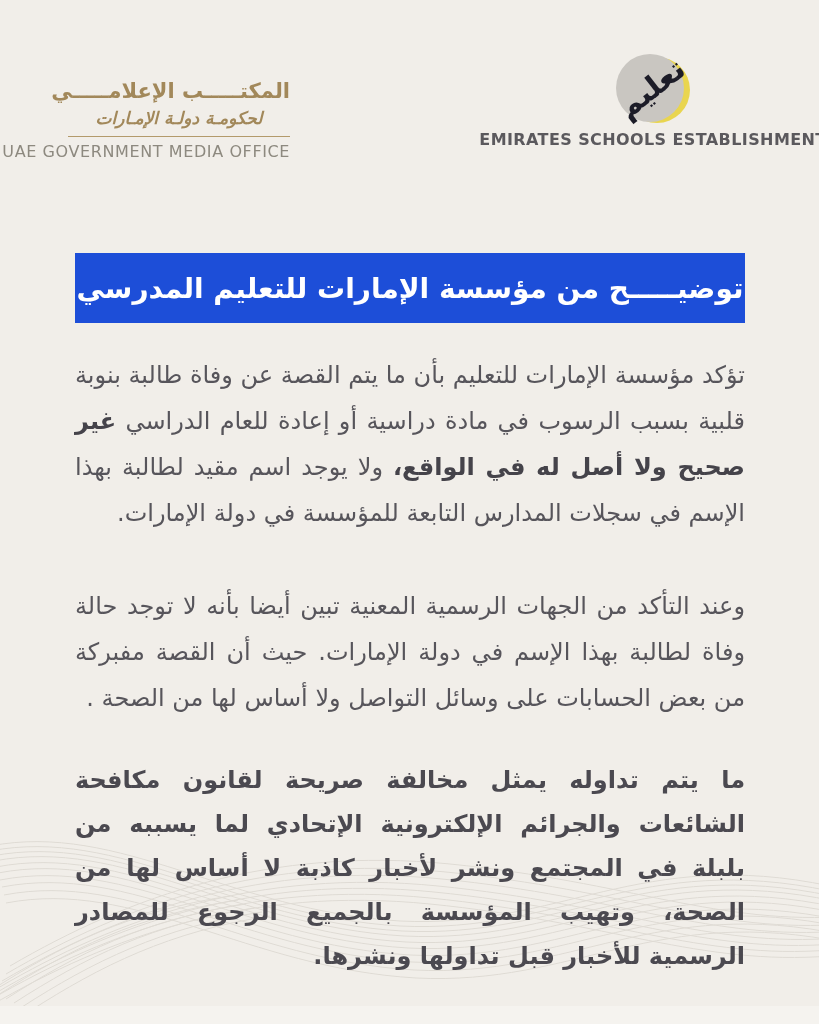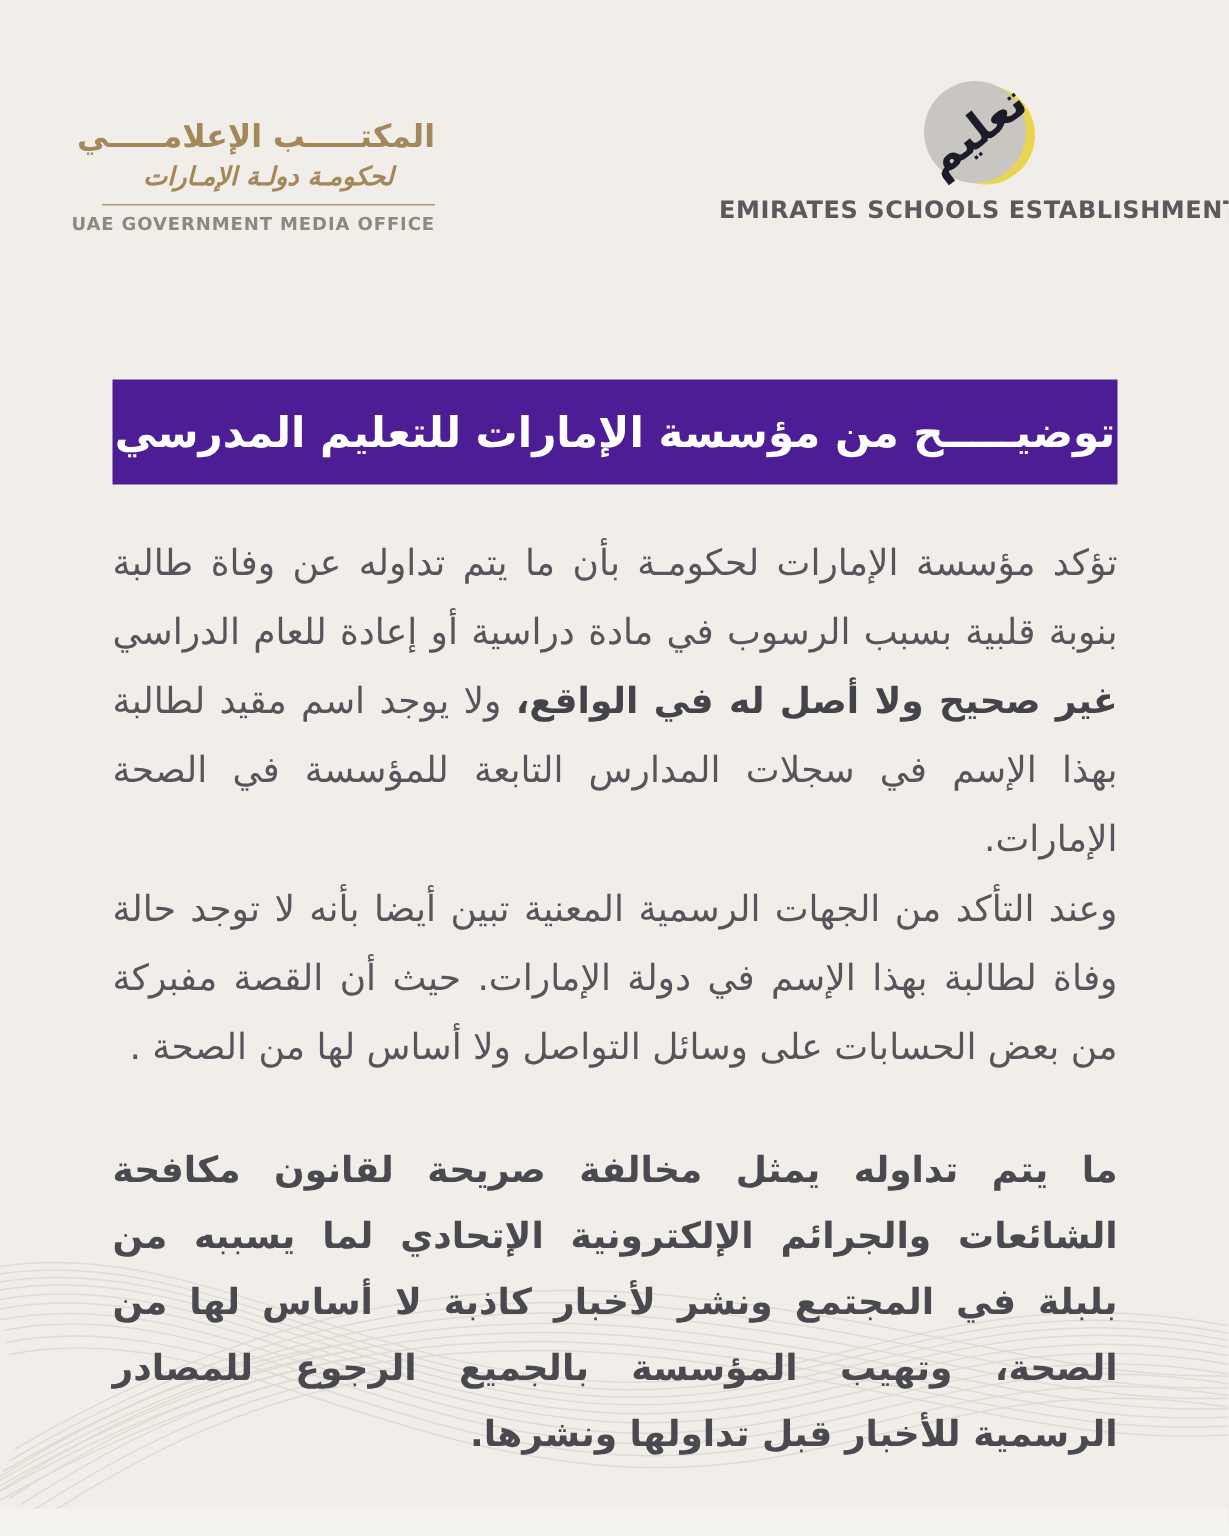--- a/index.html
+++ b/index.html
@@ -61,24 +61,23 @@
     white-space: nowrap;
     font-style: italic;
   }
   .gmo-divider {
     border: none;
     border-top: 1.5px solid #b39a6b;
     margin: 6px 0 5px 0;
   }
   .gmo-en {
     color: #8d897f;
-    font-size: 12px;
+    font-size: 16px;
     letter-spacing: 0.6px;
     white-space: nowrap;
-    font-weight: bold;
   }
 
   
   .ese-logo {
     position: absolute;
     right: 64px;
     top: 54px;
     width: 242px;
     display: flex;
     flex-direction: column;
@@ -136,21 +135,21 @@
     white-space: nowrap;
   }
 
   
   .banner {
     position: absolute;
     left: 75px;
     top: 253px;
     width: 670px;
     height: 70px;
-    background: #4c1d95;
+    background: #1d4ed8;
     display: flex;
     align-items: center;
     justify-content: center;
   }
   .banner h1 {
     margin: 0;
     direction: rtl;
     color: #ffffff;
     font-size: 28px;
     font-weight: bold;
@@ -230,19 +229,19 @@
       <div class="ese-circle-gray"></div>
       <div class="ese-taleem">تعليم</div>
     </div>
     <div class="ese-en">EMIRATES SCHOOLS ESTABLISHMENT</div>
   </div>
 
   <div class="banner">
     <h1>توضيـــــح من مؤسسة الإمارات للتعليم المدرسي</h1>
   </div>
 
-  <p class="para p1"><span>تؤكد مؤسسة الإمارات لحكومـة بأن ما يتم تداوله عن وفاة طالبة بنوبة قلبية بسبب الرسوب في مادة دراسية أو إعادة للعام الدراسي </span><b>غير صحيح ولا أصل له في الواقع،</b><span> ولا يوجد اسم مقيد لطالبة بهذا الإسم في سجلات المدارس التابعة للمؤسسة في الصحة الإمارات.</span></p>
+  <p class="para p1"><span>تؤكد مؤسسة الإمارات للتعليم بأن ما يتم القصة عن وفاة طالبة بنوبة قلبية بسبب الرسوب في مادة دراسية أو إعادة للعام الدراسي </span><b>غير صحيح ولا أصل له في الواقع،</b><span> ولا يوجد اسم مقيد لطالبة بهذا الإسم في سجلات المدارس التابعة للمؤسسة في دولة الإمارات.</span></p>
 
   <p class="para p3">ما يتم تداوله يمثل مخالفة صريحة لقانون مكافحة الشائعات والجرائم الإلكترونية الإتحادي لما يسببه من بلبلة في المجتمع ونشر لأخبار كاذبة لا أساس لها من الصحة، وتهيب المؤسسة بالجميع الرجوع للمصادر الرسمية للأخبار قبل تداولها ونشرها.</p>
 
   <p class="para p2">وعند التأكد من الجهات الرسمية المعنية تبين أيضا بأنه لا توجد حالة وفاة لطالبة بهذا الإسم في دولة الإمارات. حيث أن القصة مفبركة من بعض الحسابات على وسائل التواصل ولا أساس لها من الصحة .</p>
 
 </div>
 
 </body></html>

